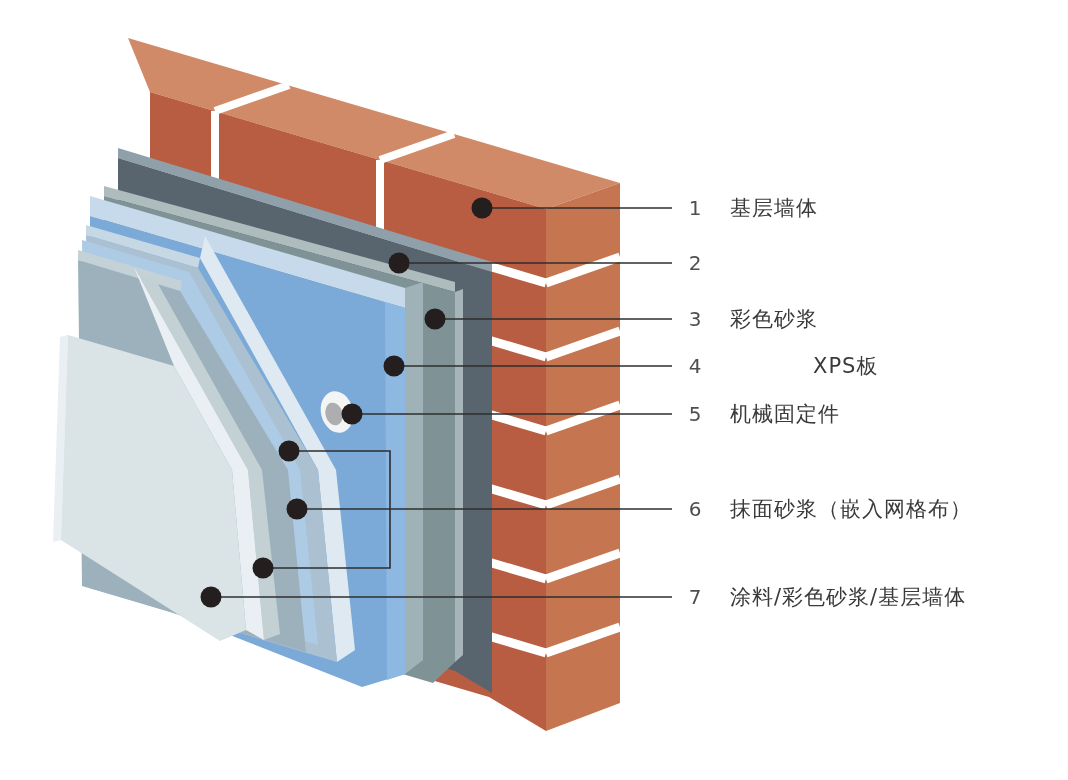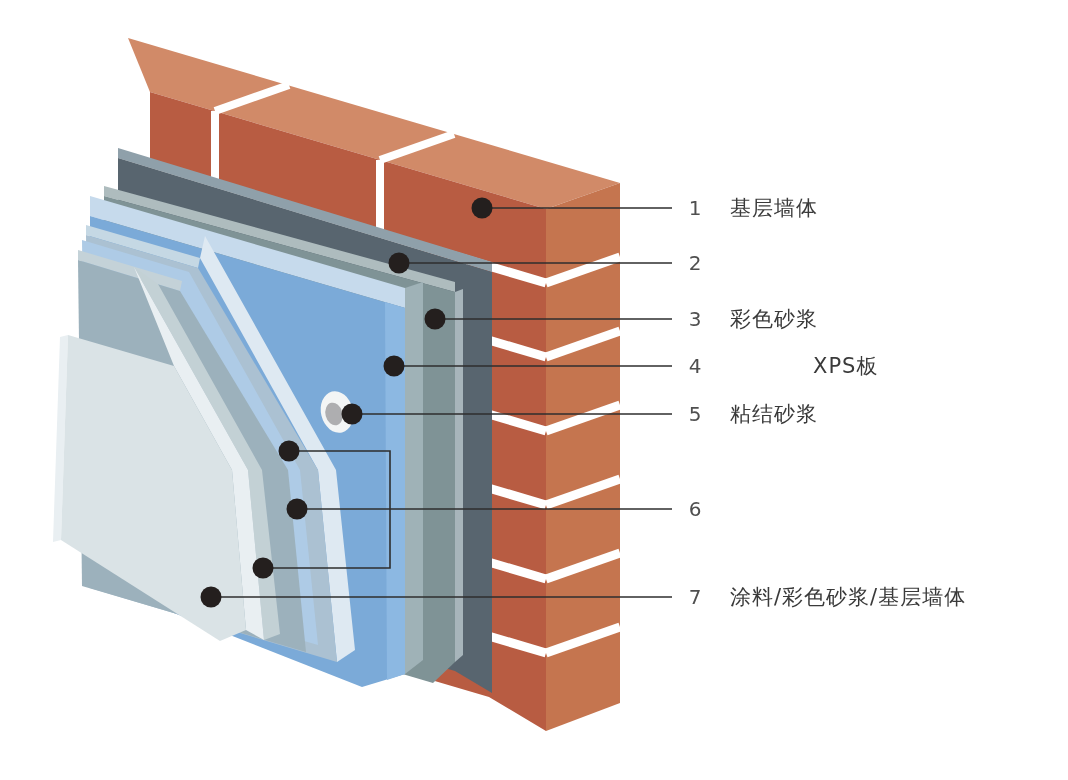--- a/index.html
+++ b/index.html
@@ -135,23 +135,24 @@
   <div class="label-row" style="top:304px;">
     <span class="label-num">3</span>
     <span class="label-text">彩色砂浆</span>
   </div>
   <div class="label-row" style="top:351px;">
     <span class="label-num">4</span>
     <span class="label-text indent4">XPS板</span>
   </div>
   <div class="label-row" style="top:399px;">
     <span class="label-num">5</span>
-    <span class="label-text">粘结砂浆</span>
+    <span class="label-text">机械固定件</span>
   </div>
   <div class="label-row" style="top:494px;">
     <span class="label-num">6</span>
+    <span class="label-text">抹面砂浆（嵌入网格布）</span>
   </div>
   <div class="label-row" style="top:582px;">
     <span class="label-num">7</span>
     <span class="label-text">涂料/彩色砂浆/基层墙体</span>
   </div>
 
 </div>
 
 </body></html>

